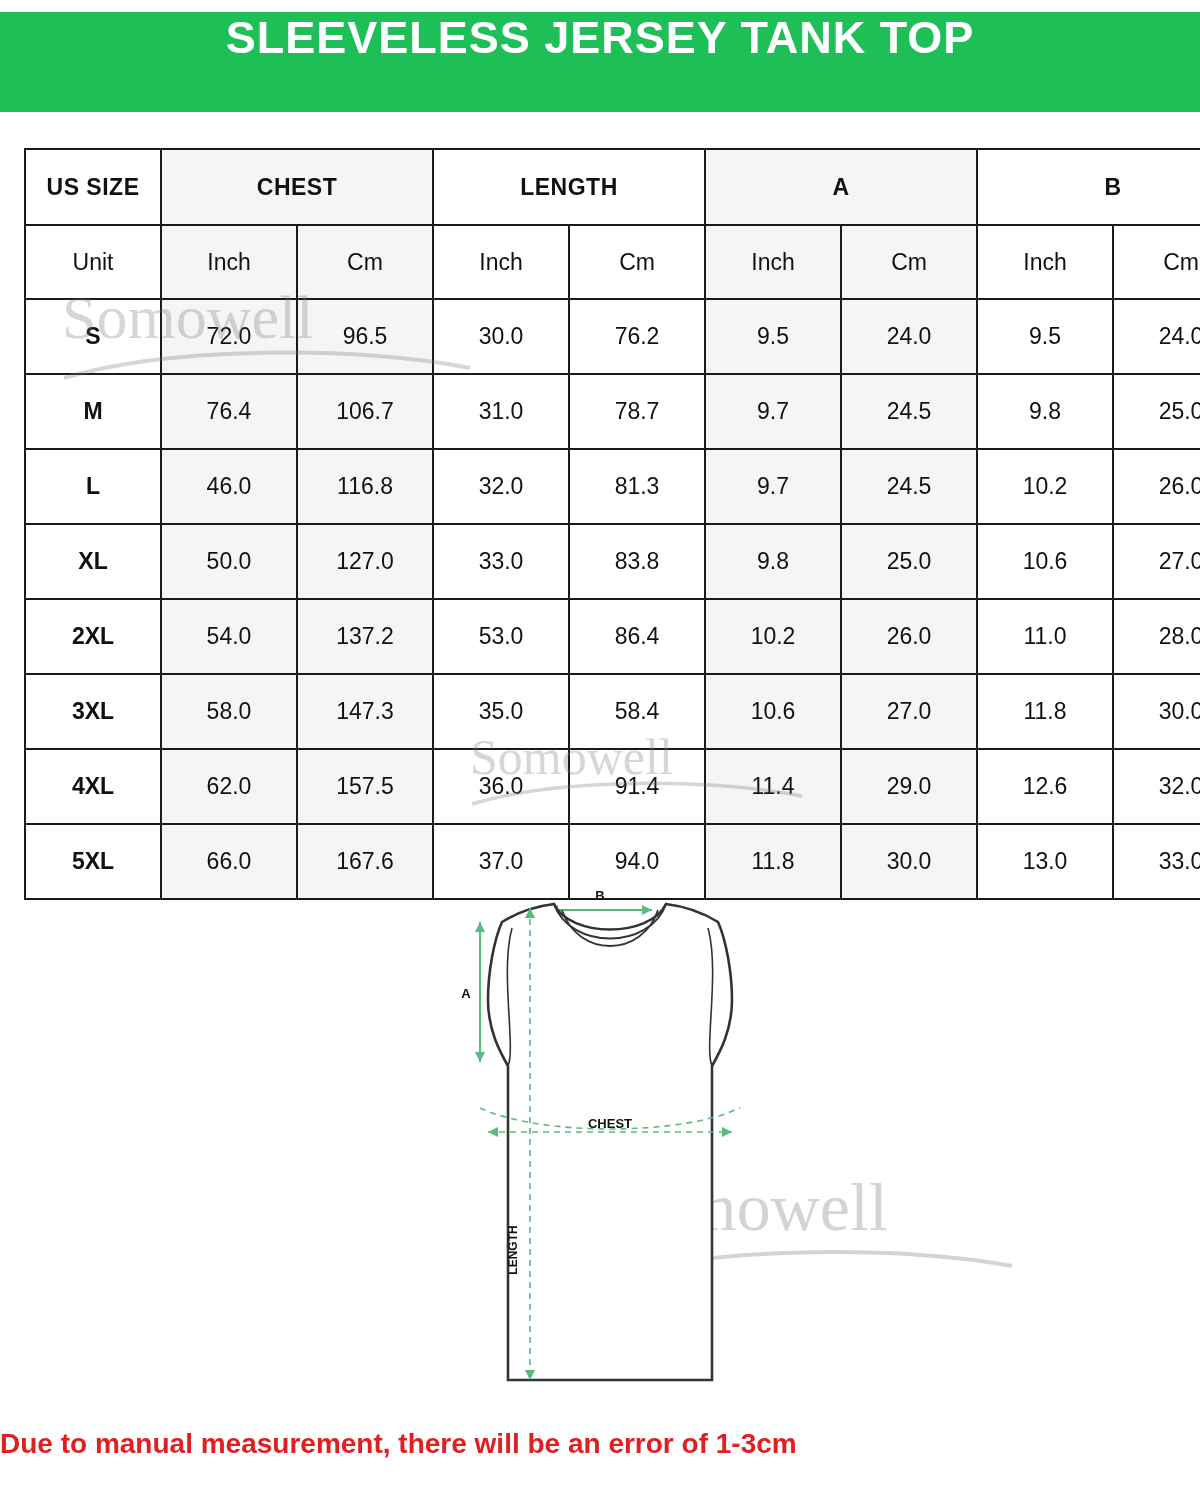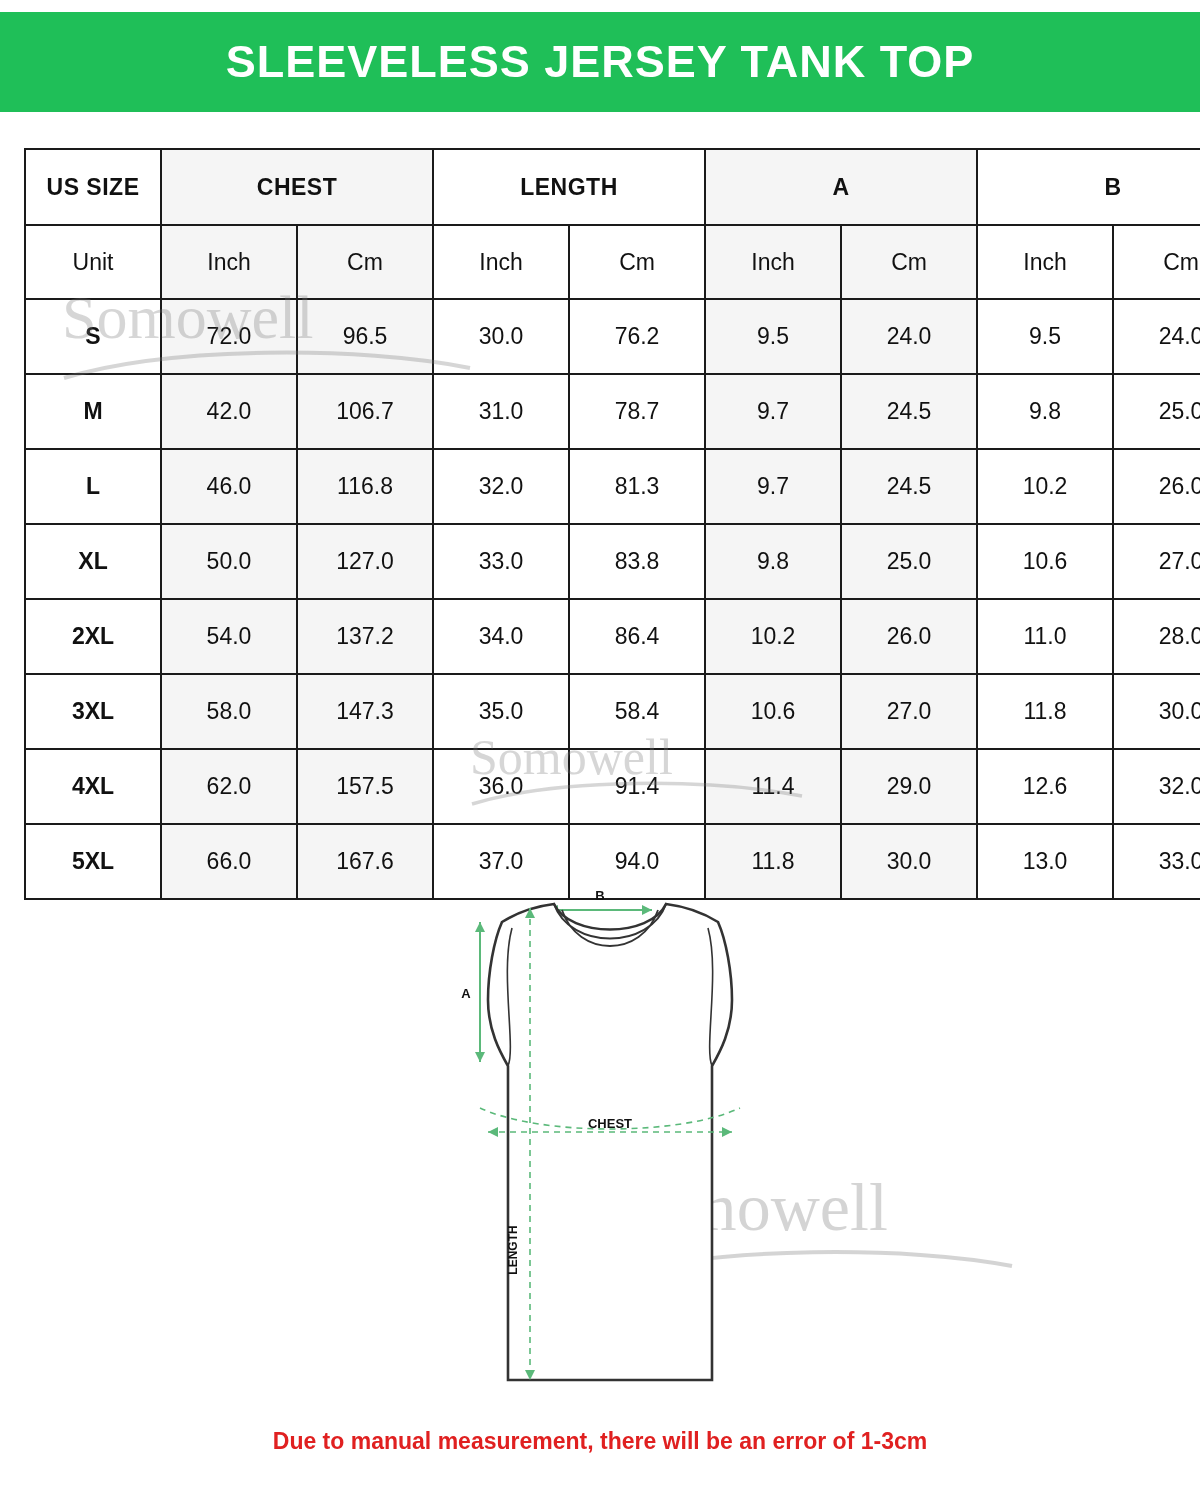--- a/index.html
+++ b/index.html
@@ -17,21 +17,21 @@
 
   
   .header-banner {
     position: absolute;
     left: 0;
     top: 12px;
     width: 1200px;
     height: 100px;
     background: #1fbf58;
     display: flex;
-    align-items: center;
+    align-items: flex-start;
     justify-content: center;
   }
   .header-title {
     color: #ffffff;
     font-size: 45px;
     font-weight: bold;
     letter-spacing: 1px;
     text-align: center;
     font-family: "Liberation Sans", sans-serif;
   }
@@ -111,23 +111,22 @@
     width: 580px;
     height: 520px;
   }
 
   
   .footer-note {
     position: absolute;
     left: 0;
     top: 1428px;
     width: 1200px;
-    text-align: center;
     color: #e02020;
-    font-size: 23px;
+    font-size: 28px;
     font-weight: bold;
     font-family: "Liberation Sans", sans-serif;
   }
 </style>
 </head>
 <body>
 
 <div class="header-banner">
   <div class="header-title">SLEEVELESS JERSEY TANK TOP</div>
 </div>
@@ -172,21 +171,21 @@
           <td class="shade">96.5</td>
           <td class="plain">30.0</td>
           <td class="plain">76.2</td>
           <td class="shade">9.5</td>
           <td class="shade">24.0</td>
           <td class="plain">9.5</td>
           <td class="plain">24.0</td>
         </tr>
         <tr>
           <td class="plain size-cell">M</td>
-          <td class="shade">42.0</td>
+          <td class="shade">76.4</td>
           <td class="shade">106.7</td>
           <td class="plain">31.0</td>
           <td class="plain">78.7</td>
           <td class="shade">9.7</td>
           <td class="shade">24.5</td>
           <td class="plain">9.8</td>
           <td class="plain">25.0</td>
         </tr>
         <tr>
           <td class="plain size-cell">L</td>
@@ -207,21 +206,21 @@
           <td class="plain">83.8</td>
           <td class="shade">9.8</td>
           <td class="shade">25.0</td>
           <td class="plain">10.6</td>
           <td class="plain">27.0</td>
         </tr>
         <tr>
           <td class="plain size-cell">2XL</td>
           <td class="shade">54.0</td>
           <td class="shade">137.2</td>
-          <td class="plain">34.0</td>
+          <td class="plain">53.0</td>
           <td class="plain">86.4</td>
           <td class="shade">10.2</td>
           <td class="shade">26.0</td>
           <td class="plain">11.0</td>
           <td class="plain">28.0</td>
         </tr>
         <tr>
           <td class="plain size-cell">3XL</td>
           <td class="shade">58.0</td>
           <td class="shade">147.3</td>

